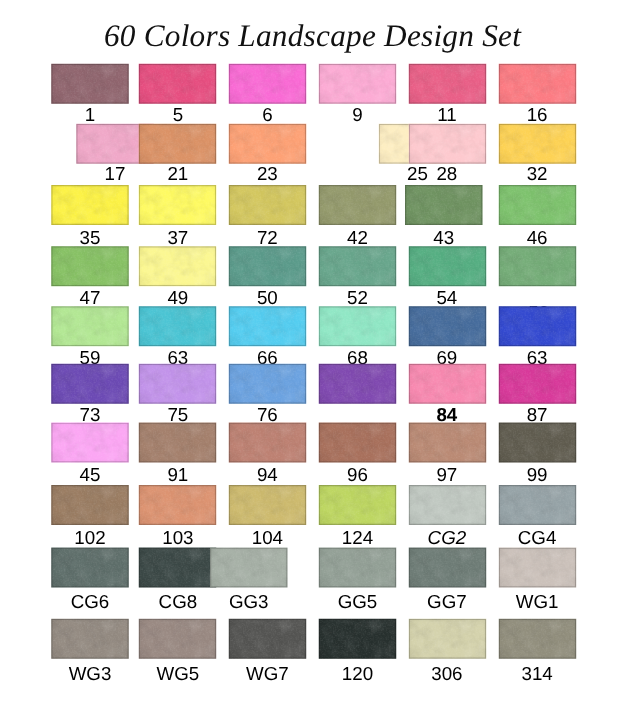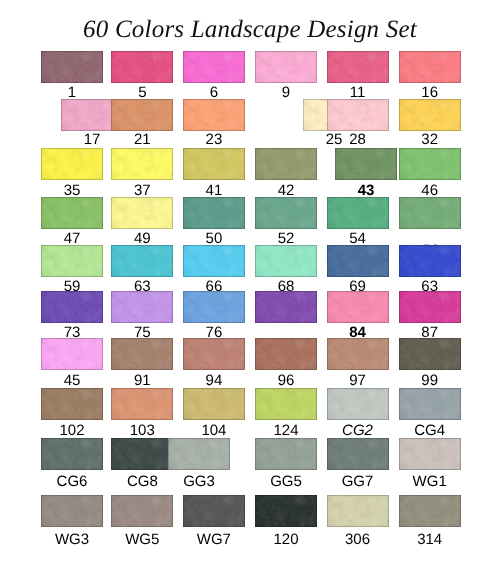--- a/index.html
+++ b/index.html
@@ -246,32 +246,32 @@
         </div>
         <div class="swatch-label" style="margin-top: 3.5px;">37</div>
       </div>
       <div class="swatch-cell" style="left: 141.9px; top: 96.7px;">
         <div class="swatch-chip" style="background: rgb(211, 199, 95);">
           <div class="swatch-texture"></div>
           <div class="swatch-texture2"></div>
           <div class="swatch-speckle"></div>
           <div class="swatch-rim"></div>
         </div>
-        <div class="swatch-label" style="margin-top: 3.5px;">41</div>
+        <div class="swatch-label" style="margin-top: 3.5px;">72</div>
       </div>
       <div class="swatch-cell" style="left: 214px; top: 96.7px;">
         <div class="swatch-chip" style="background: rgb(148, 154, 108);">
           <div class="swatch-texture"></div>
           <div class="swatch-texture2"></div>
           <div class="swatch-speckle"></div>
           <div class="swatch-rim"></div>
         </div>
         <div class="swatch-label" style="margin-top: 3.5px;">42</div>
       </div>
-      <div class="swatch-cell" style="left: 294px; top: 96.7px; font-weight: bold;">
+      <div class="swatch-cell" style="left: 283px; top: 96.7px;">
         <div class="swatch-chip" style="background: rgb(111, 147, 97);">
           <div class="swatch-texture"></div>
           <div class="swatch-texture2"></div>
           <div class="swatch-speckle"></div>
           <div class="swatch-rim"></div>
         </div>
         <div class="swatch-label" style="margin-top: 3.5px;">43</div>
       </div>
       <div class="swatch-cell" style="left: 357.7px; top: 96.7px;">
         <div class="swatch-chip" style="background: rgb(125, 194, 109);">

